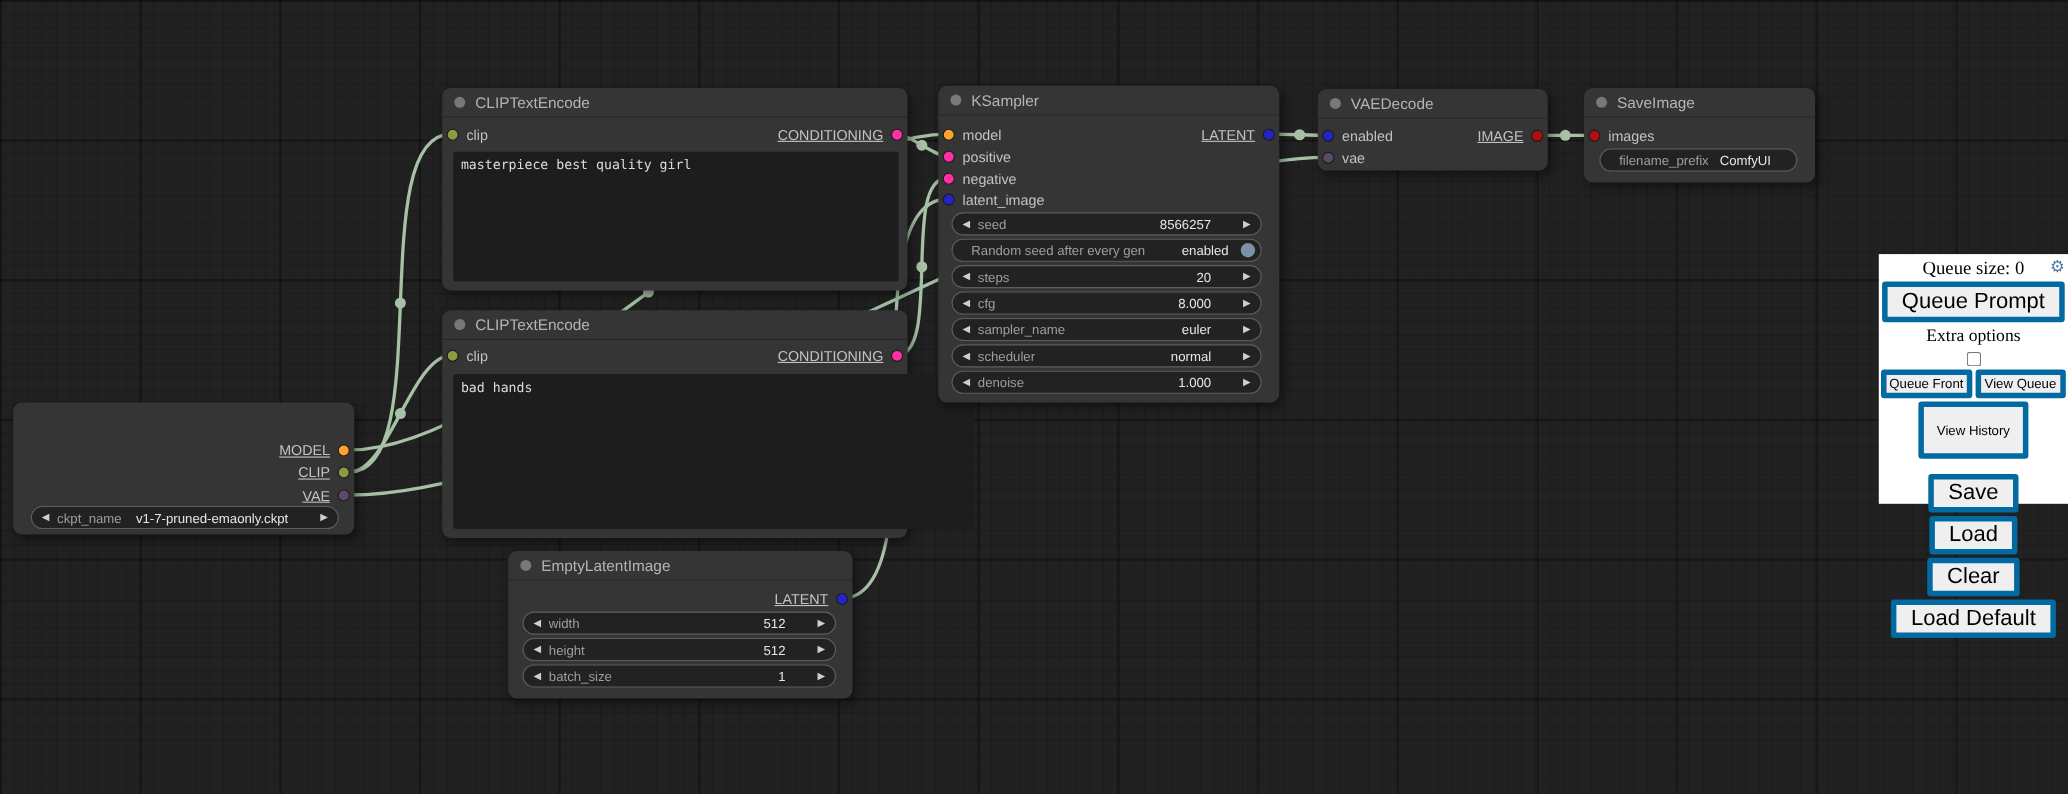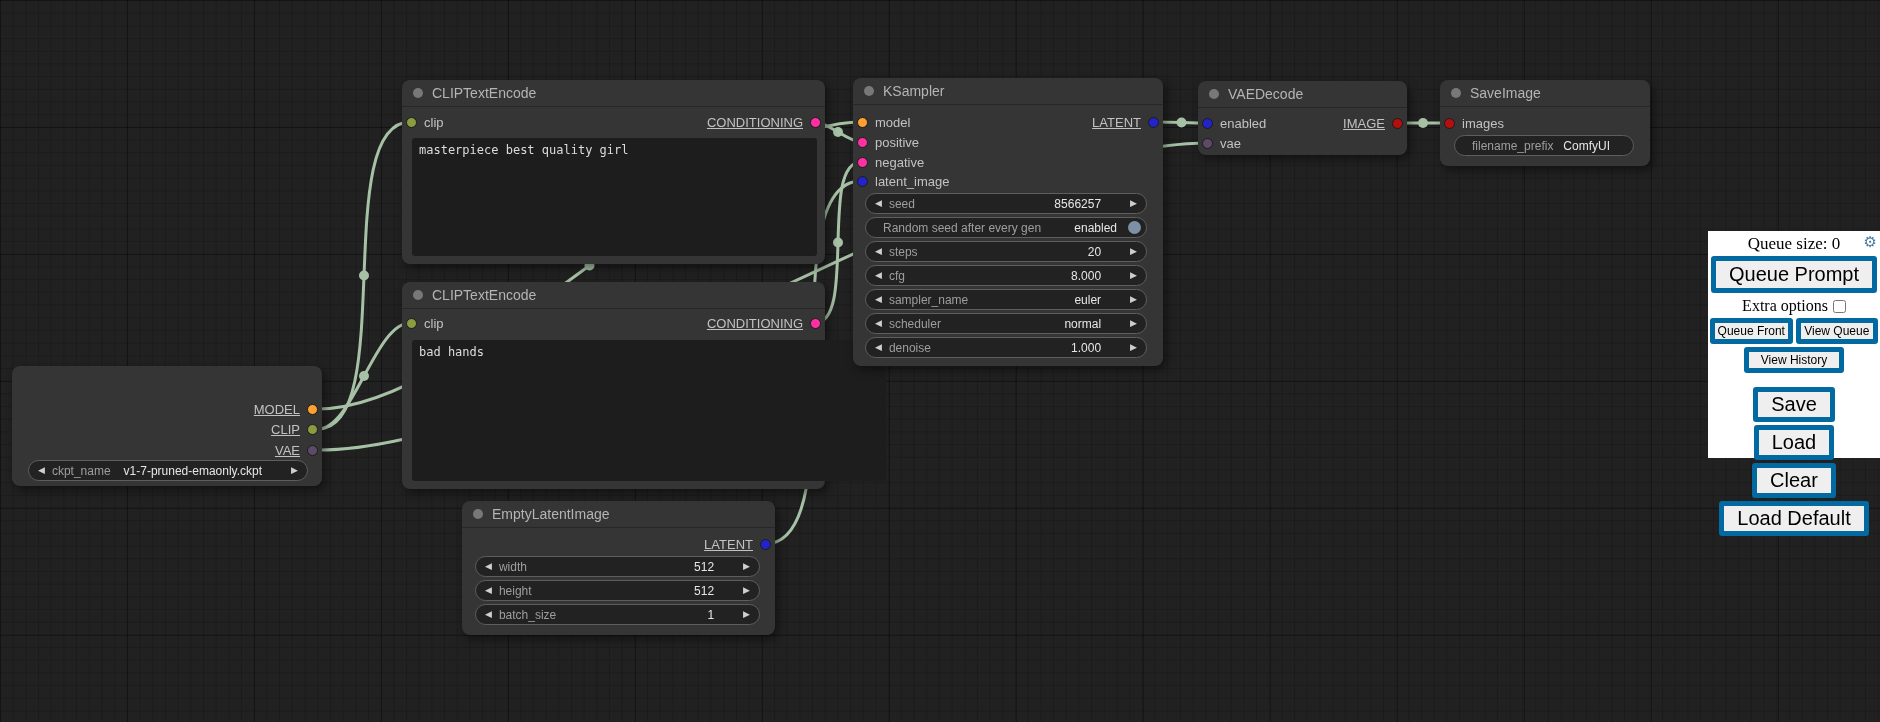--- a/index.html
+++ b/index.html
@@ -54,25 +54,25 @@
     position:absolute;z-index:3;left:1708px;top:231px;width:172px;height:227px;
     background:#fff;color:#000;font-family:"Liberation Serif",serif;
   }
   .q-size-row{position:relative;text-align:center;font-size:17px;padding:3px 0 1px;}
   .gear{position:absolute;right:3px;top:2px;font-size:15px;font-family:"DejaVu Sans",sans-serif;cursor:pointer;}
   .qbtn{
     display:block;background:#efefef;border:5px solid #0369a1;border-radius:3px;color:#000;
     font-family:"Liberation Sans",sans-serif;cursor:pointer;
   }
   #q-prompt{width:166px;margin:1px auto 3px;font-size:20px;padding:2px 0;}
-  .q-extra{display:flex;justify-content:center;align-items:center;gap:5px;font-size:16px;padding:1px 0 3px;}
+  .q-extra{display:flex;justify-content:center;align-items:center;gap:5px;font-size:16px;padding:1px 0 3px;flex-direction:column;}
   .q-extra input{width:13px;height:13px;margin:0;}
   .q-two{display:flex;gap:3px;margin:0 2px 3px;}
   .q-two .qbtn{flex:1;font-size:12px;padding:1px 0;}
-  #q-history{margin:0 auto 14px;font-size:12px;padding:1px 12px;}
+  #q-history{margin:0 auto 14px;font-size:12px;padding:14px 12px;}
   .q-big{margin:3px auto;font-size:20px;padding:1px 13px;}
 </style>
 </head>
 <body>
 
 <svg class="wires" width="1880" height="722">
   <g fill="none" stroke-width="3" stroke-linecap="round">
     <path d="M318,409 C472,409 707,122 861,122" stroke="#a6c1a6"></path>
     <path d="M318,429 C398,429 330,122 410,122" stroke="#a6c1a6"></path>
     <path d="M318,429 C353,429 375,323 410,323" stroke="#a6c1a6"></path>

